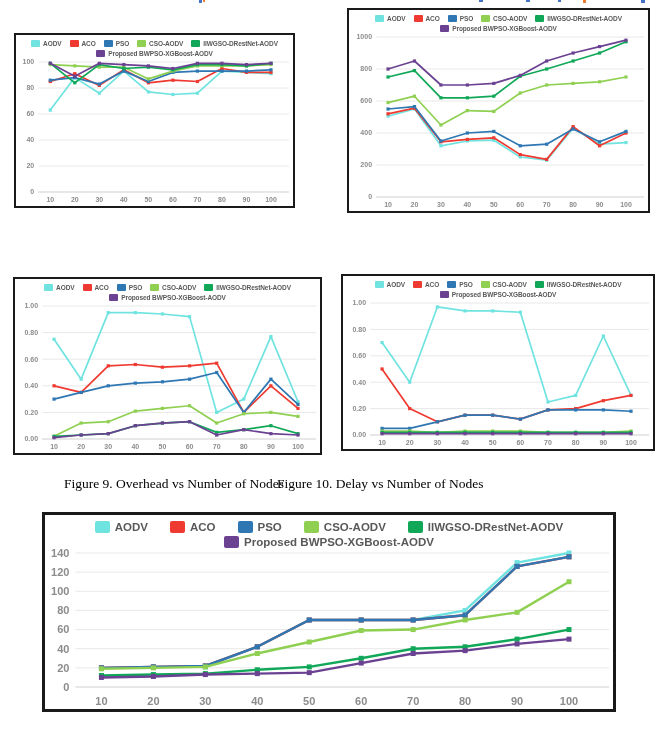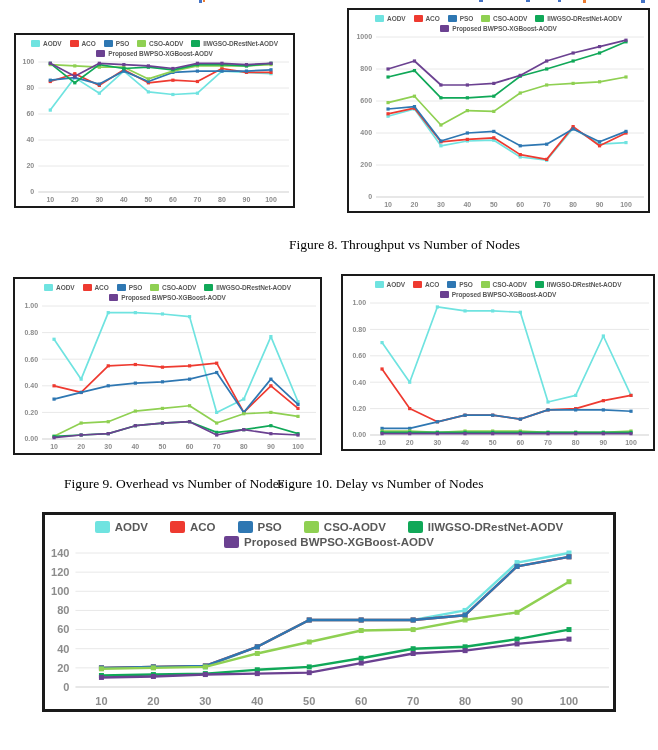--- a/index.html
+++ b/index.html
@@ -650,17 +650,16 @@
         <rect x="209.79333333333332" y="123.1" width="5" height="5" fill="#6b4191"></rect>
         <rect x="261.7444444444444" y="122.14285714285714" width="5" height="5" fill="#6b4191"></rect>
         <rect x="313.69555555555553" y="112.57142857142857" width="5" height="5" fill="#6b4191"></rect>
         <rect x="365.64666666666665" y="103" width="5" height="5" fill="#6b4191"></rect>
         <rect x="417.5977777777777" y="100.12857142857143" width="5" height="5" fill="#6b4191"></rect>
         <rect x="469.5488888888888" y="93.42857142857142" width="5" height="5" fill="#6b4191"></rect>
         <rect x="521.4999999999999" y="88.64285714285714" width="5" height="5" fill="#6b4191"></rect>
       </svg>
   </div>
 
-  <div class="caption" style="left:289px;top:237px">Figure 8. Throughput vs Number of Nodes</div>
   <div class="caption" style="left:64px;top:476px">Figure 9. Overhead vs Number of Nodes</div>
   <div class="caption" style="left:277px;top:476px">Figure 10. Delay vs Number of Nodes</div>
 
 </div>
 
 </body></html>

